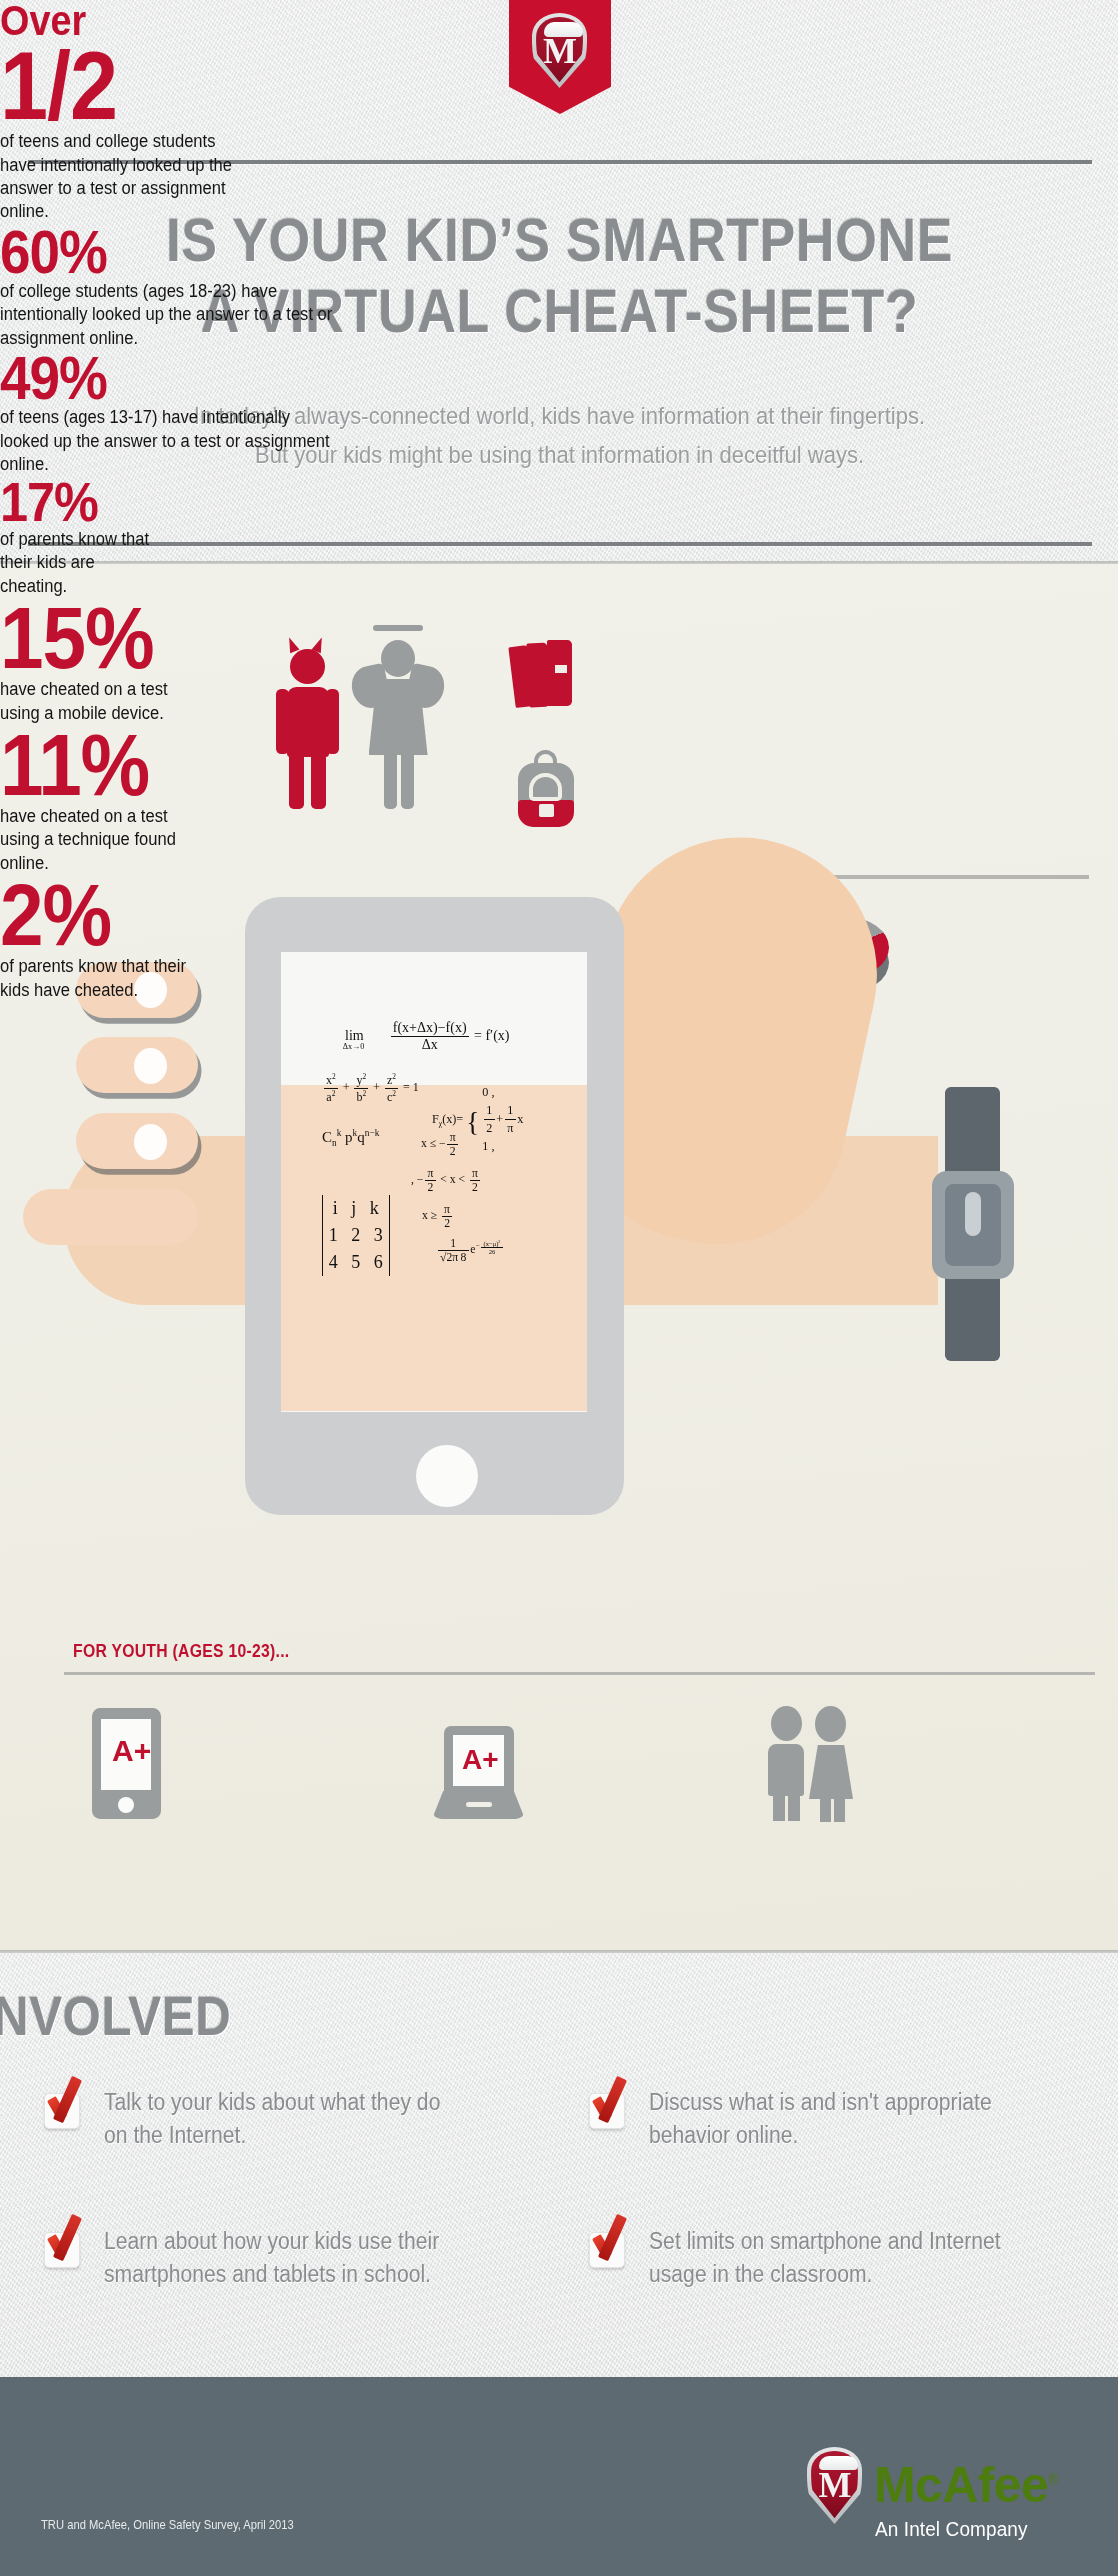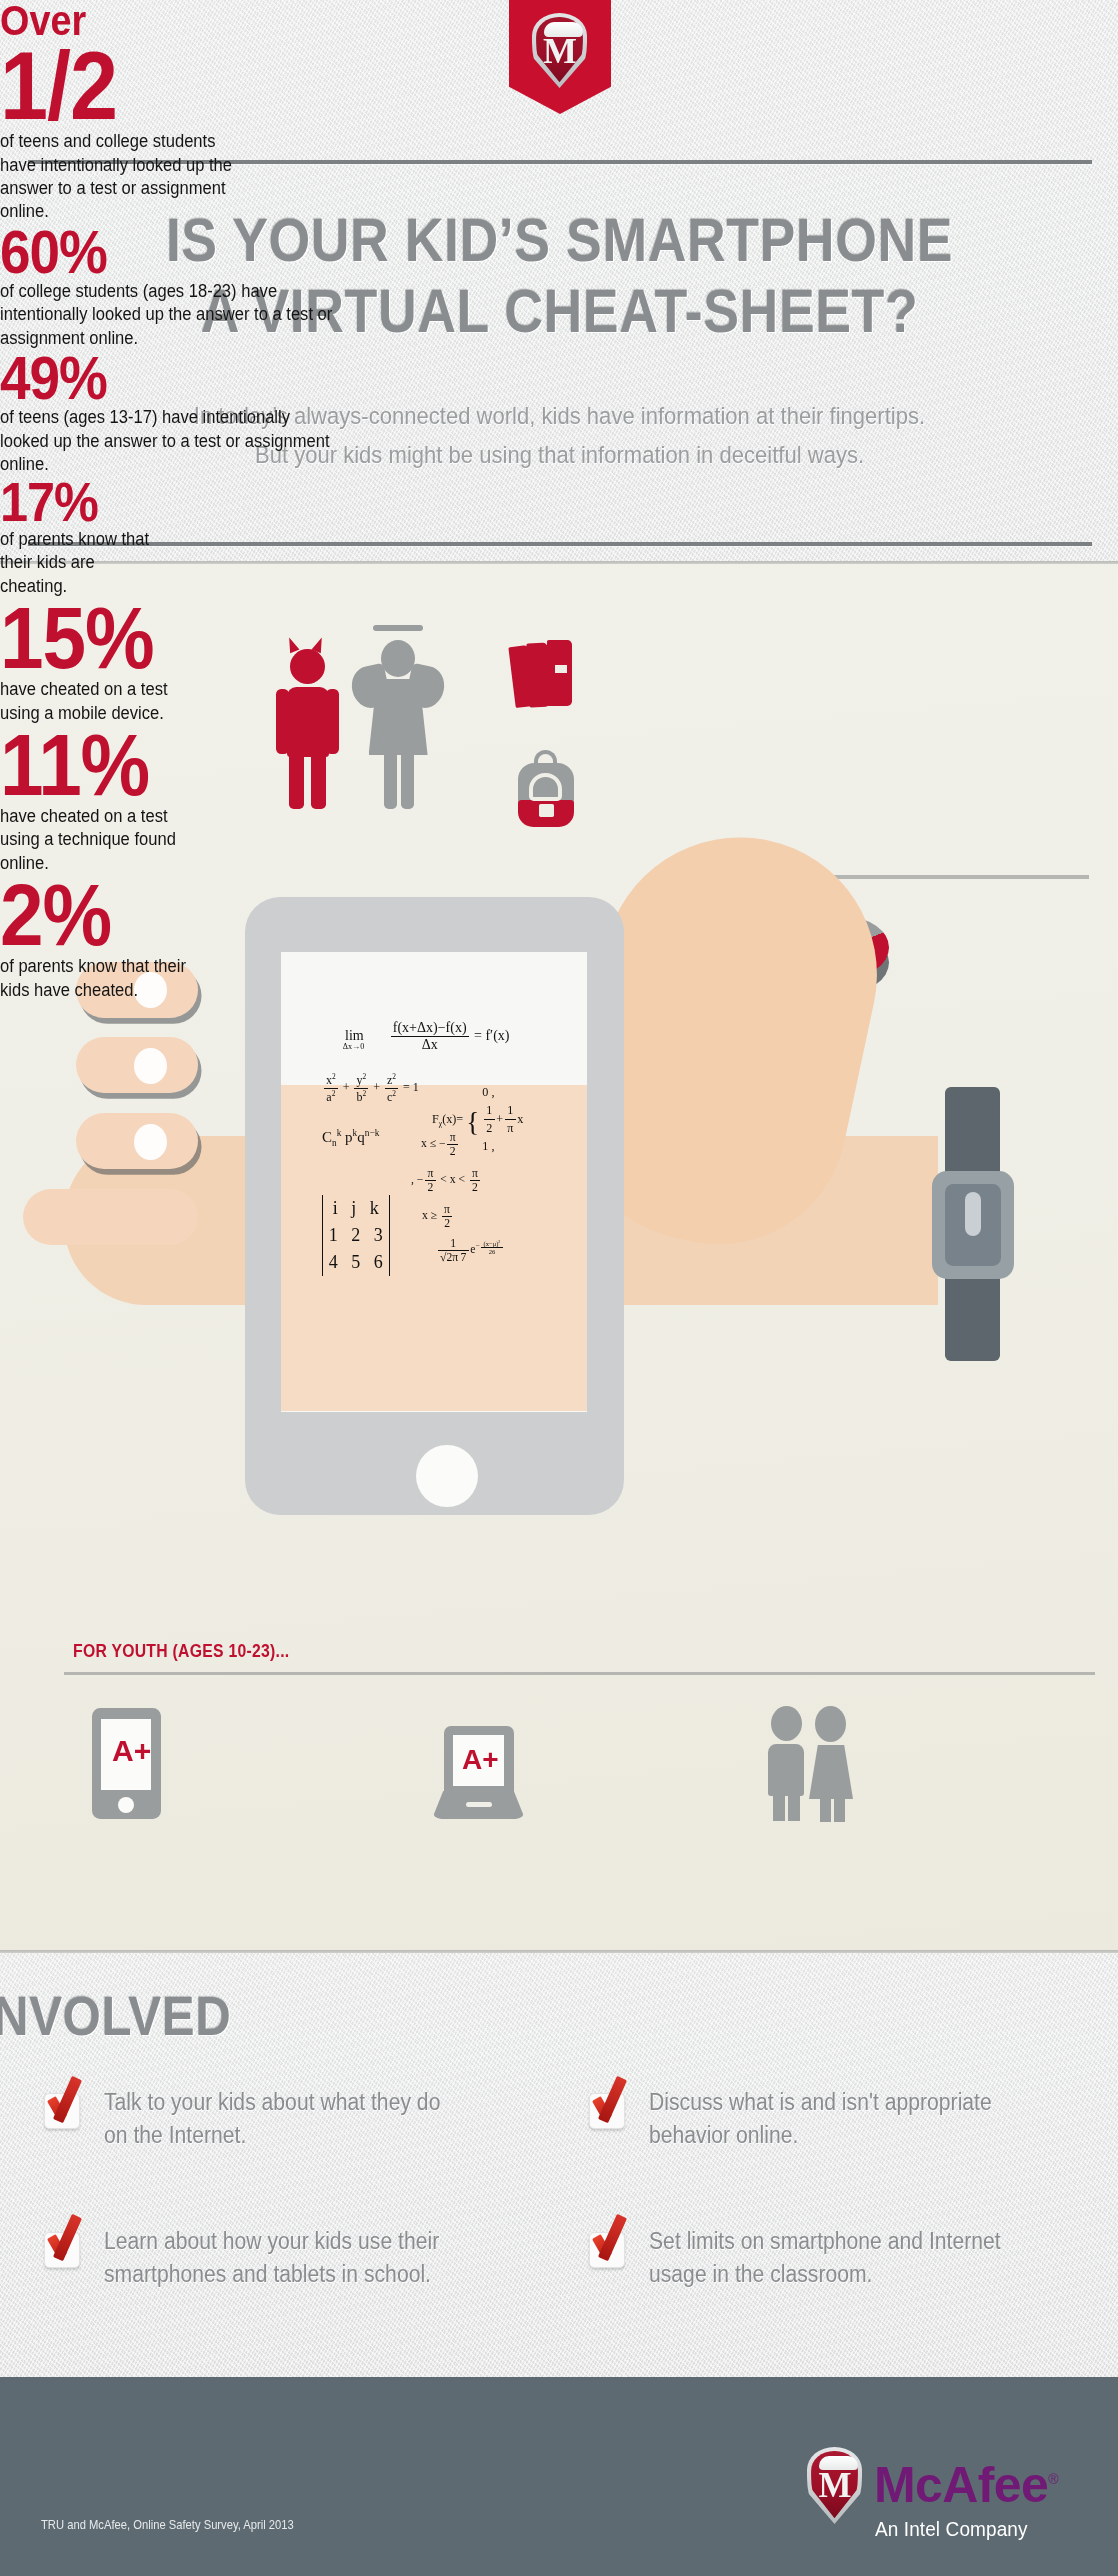--- a/index.html
+++ b/index.html
@@ -253,21 +253,21 @@
     background:linear-gradient(#ffffff,#e8eaea); border-radius:20px 20px 8.2px 8.2px;
   }
   .fshield-m{
     position:absolute; left:0; right:0; top:17.5px; text-align:center;
     font-family:"Liberation Serif", serif; font-weight:700; font-size:35px;
     color:#f1f2f2; letter-spacing:-1.2px; line-height:1;
   }
   .brand{
     position:absolute; left:874px; top:2460px;
     font-family:"Liberation Sans", sans-serif; font-weight:700;
-    font-size:50px; color:#701a75; line-height:1; letter-spacing:-0.6px;
+    font-size:50px; color:#4d7c0f; line-height:1; letter-spacing:-0.6px;
   }
   .brand .reg{ font-size:14px; vertical-align:super; font-weight:400; }
   .brand-sub{
     position:absolute; left:875px; top:2518px;
     font-family:"Liberation Sans Narrow","Liberation Sans", sans-serif;
     font-size:20px; color:#ffffff; letter-spacing:0.1px;
     transform:scaleX(.95); transform-origin:left top;
   }
   .yh{
     position:absolute;
@@ -408,21 +408,21 @@
     <div class="fml" style="left:99px;top:111px;font-size:11.7px;">
       x ≤ −<span class="frac"><span class="t">π</span><span class="b">2</span></span>
     </div>
     <div class="fml" style="left:89px;top:147px;font-size:11.7px;">
       , −<span class="frac"><span class="t">π</span><span class="b">2</span></span> &lt; x &lt; <span class="frac"><span class="t">π</span><span class="b">2</span></span>
     </div>
     <div class="fml" style="left:100px;top:183px;font-size:11.7px;">
       x ≥ <span class="frac"><span class="t">π</span><span class="b">2</span></span>
     </div>
     <div class="fml" style="left:114px;top:217px;font-size:11.7px;">
-      <span class="frac"><span class="t">1</span><span class="b">√2π 7</span></span>e<sup>−<span class="frac" style="font-size:.9em;"><span class="t">(x−μ)<sup>2</sup></span><span class="b">26</span></span></sup>
+      <span class="frac"><span class="t">1</span><span class="b">√2π 8</span></span>e<sup>−<span class="frac" style="font-size:.9em;"><span class="t">(x−μ)<sup>2</sup></span><span class="b">26</span></span></sup>
     </div>
     <div class="fml" style="left:0;top:175px;font-size:18px;line-height:1.5;">
       <span style="display:inline-block;border-left:1.2px solid #111;border-right:1.2px solid #111;padding:0 5.8px;text-align:center;">
         i&nbsp;&nbsp; j&nbsp;&nbsp; k<br>1&nbsp;&nbsp; 2&nbsp;&nbsp; 3<br>4&nbsp;&nbsp; 5&nbsp;&nbsp; 6
       </span>
     </div>
   </div>
 </div>
 
 <div class="yh" style="left:73px;top:1641px;">FOR YOUTH (AGES 10-23)...</div>

